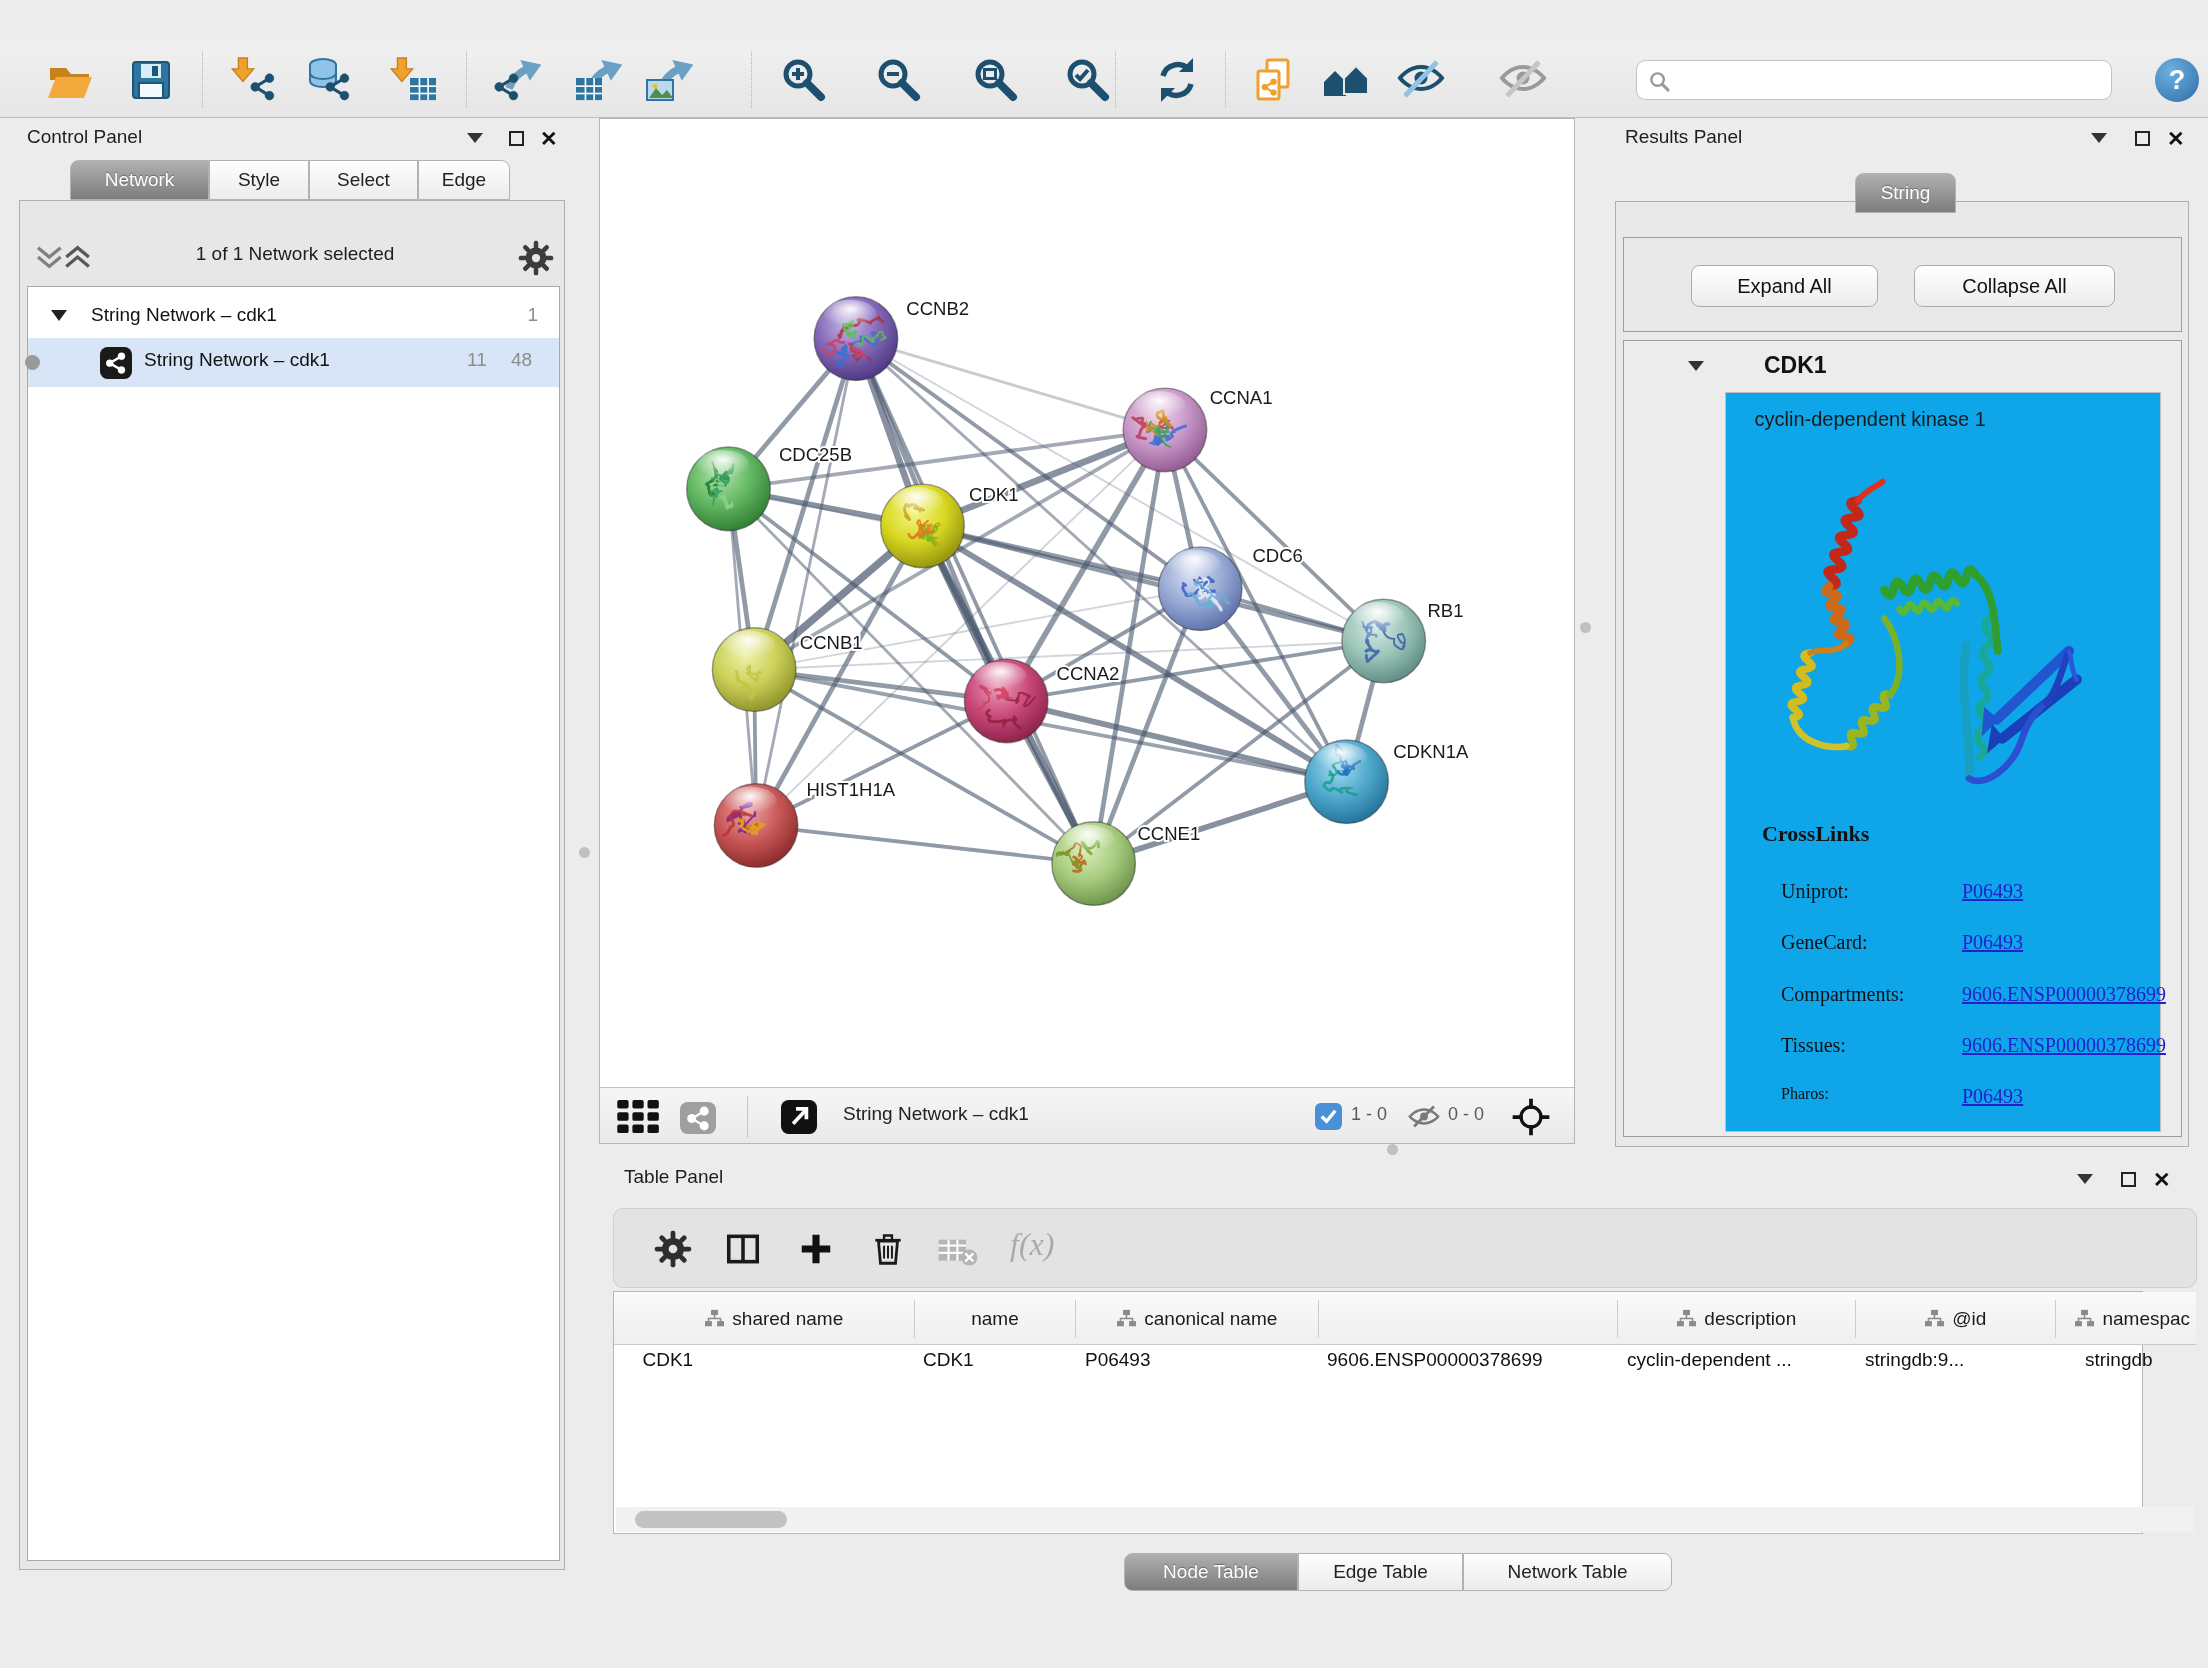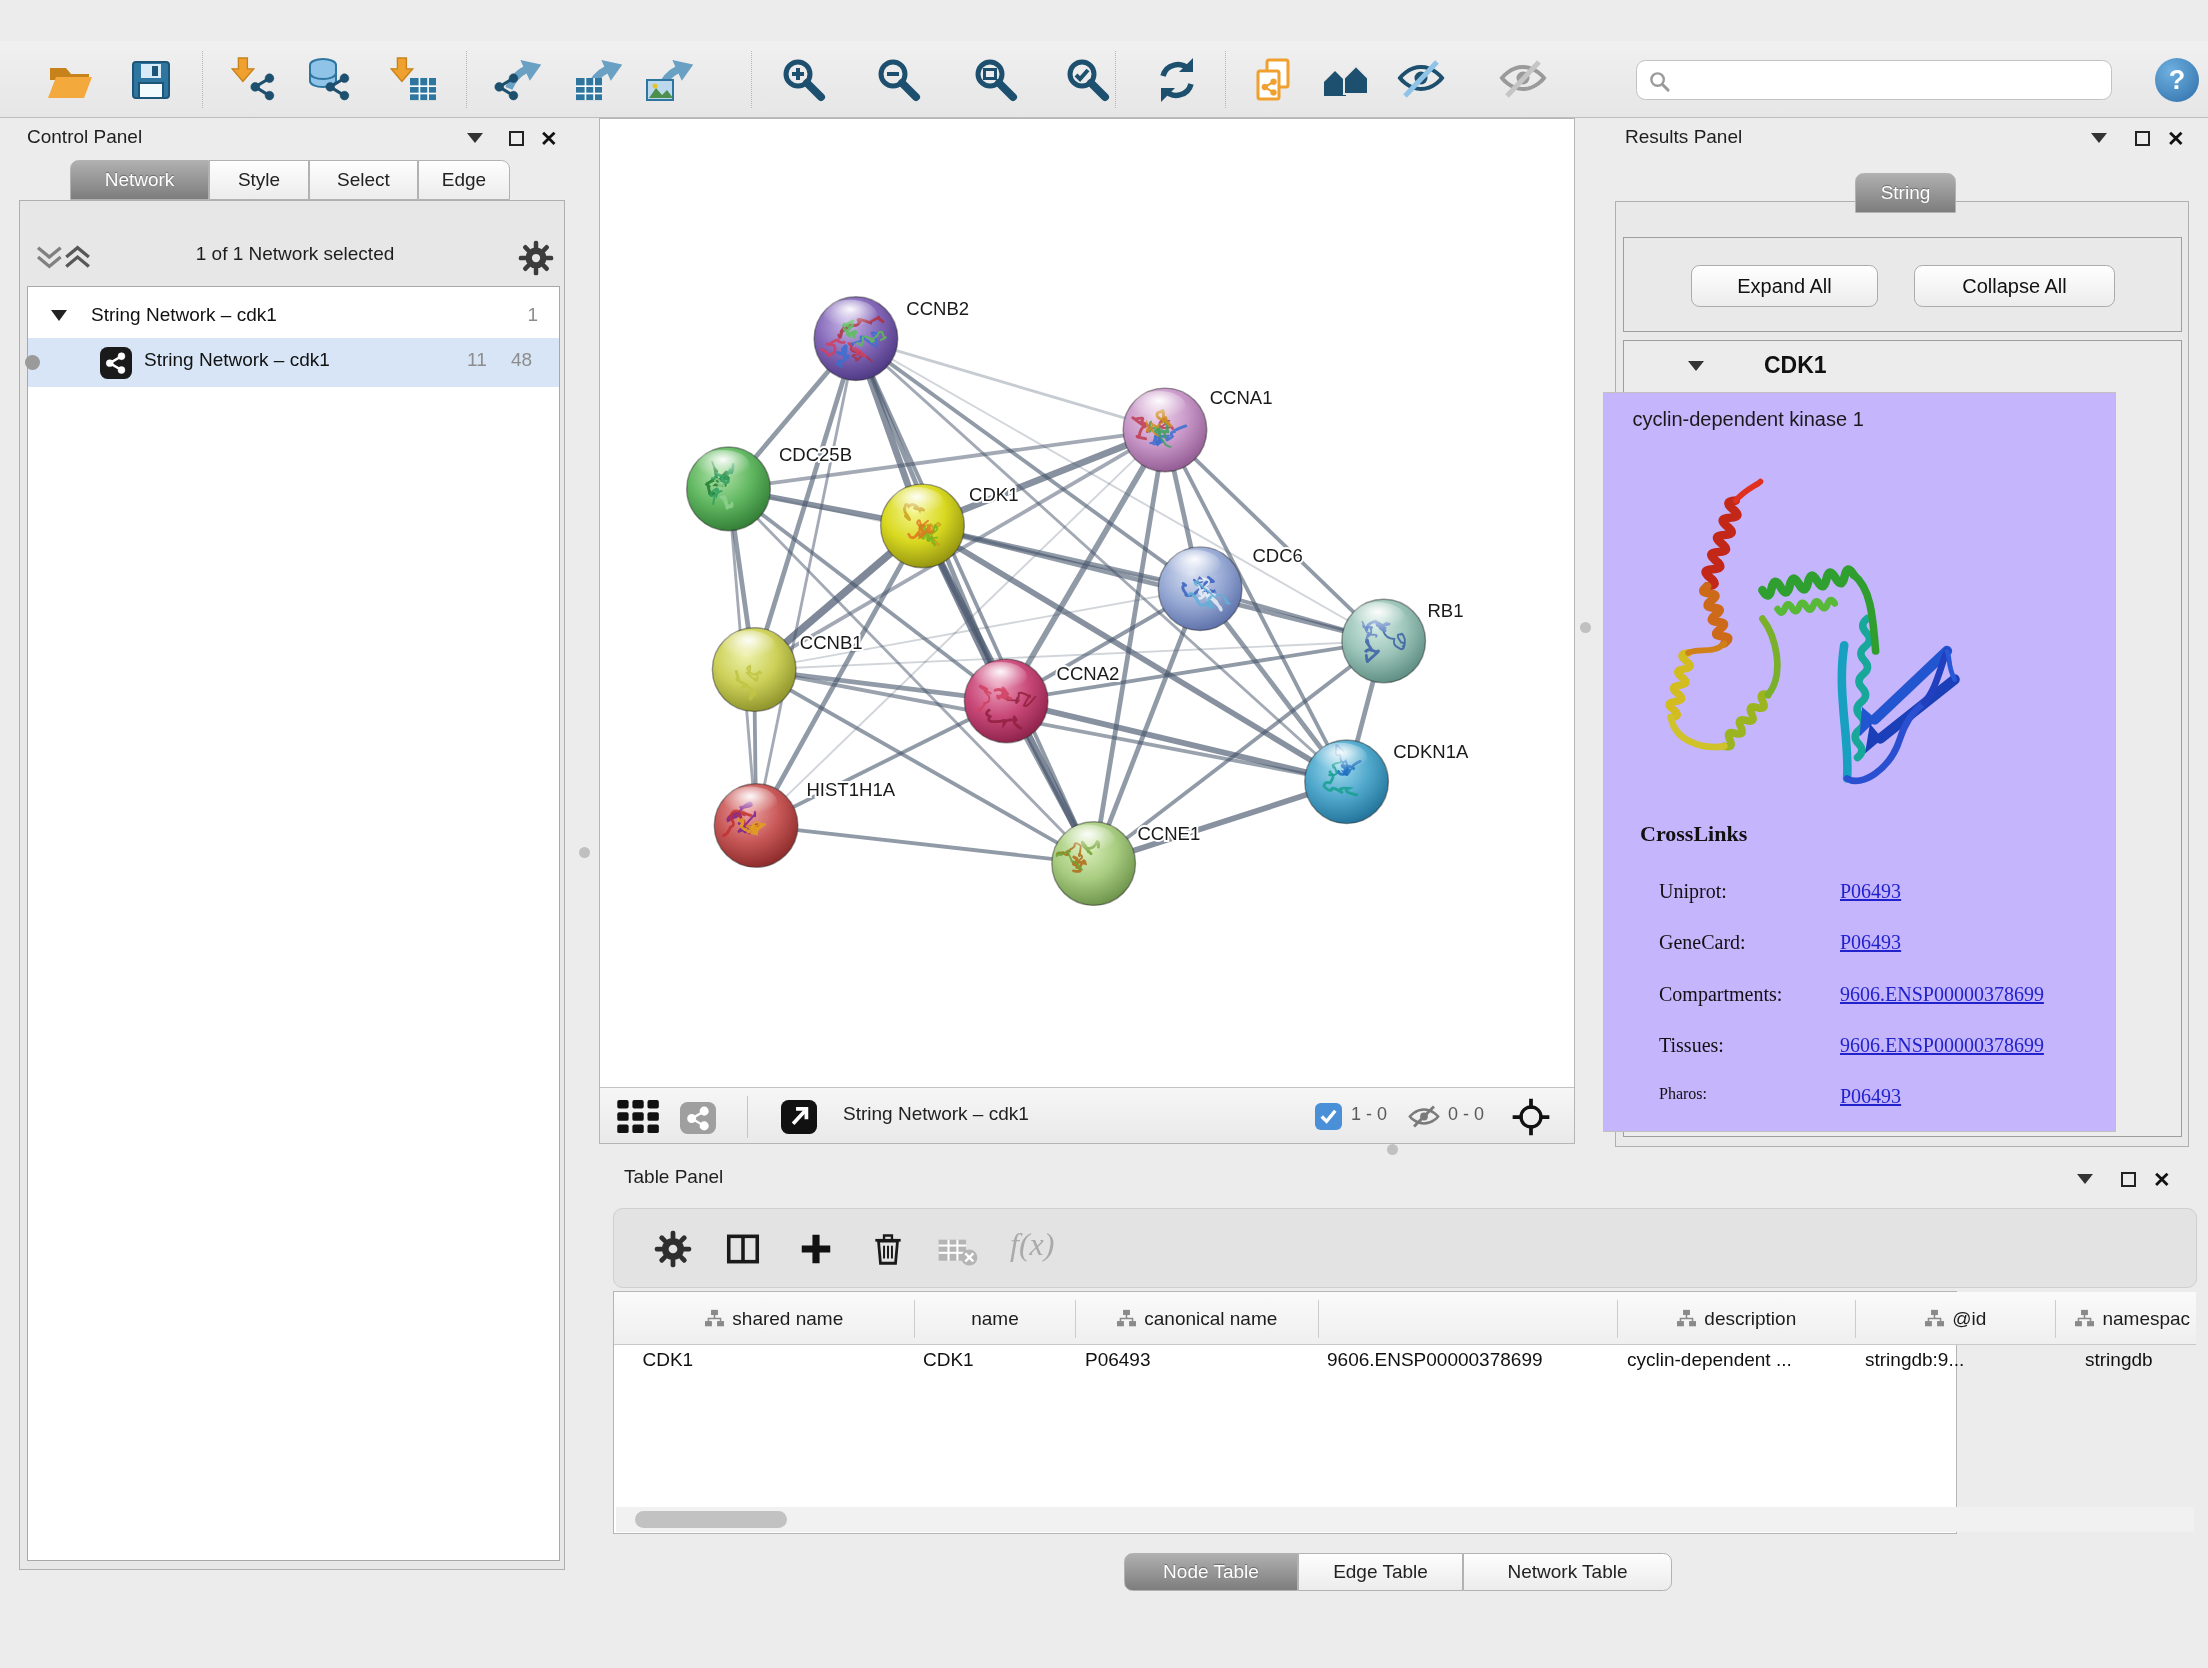--- a/index.html
+++ b/index.html
@@ -24,25 +24,25 @@
 .rtab{border-radius:8.6px 8.6px 0 0}
 #cp-box{left:19px;top:200px;width:546px;height:1370px;background:#e7e7e7;border:1px solid #b0b0b0}
 #cp-tree{left:27px;top:286px;width:533px;height:1275px;background:#fff;border:1px solid #a8a8a8}
 .gray-sm{color:#8d8d8d}
 #canvas{left:599px;top:118px;width:976px;height:1026px;background:#fff;border:1px solid #b5b5b5}
 #netbar{left:0px;bottom:0px;width:974px;height:56px;background:linear-gradient(#f6f6f6,#e9e9e9);border-top:1px solid #c2c2c2}
 #res-box{left:1615px;top:201px;width:574px;height:946px;background:#e9e9e9;border:1px solid #b0b0b0}
 #res-btnbox{left:1623px;top:237px;width:559px;height:95px;background:#e9e9e9;border:1px solid #9e9e9e}
 .btn{background:linear-gradient(#ffffff,#ececec);border:1px solid #ababab;border-radius:8.6px;display:flex;align-items:center;justify-content:center;font-size:20px;color:#111}
 #res-section{left:1623px;top:340px;width:559px;height:797px;background:#ececec;border:1px solid #9e9e9e}
-#res-inner{left:1603px;top:392px;width:513px;height:740px;background:#c4b5fd;border:1px solid #c0c0c0}
+#res-inner{left:1725px;top:392px;width:436px;height:740px;background:#0ea5e9;border:1px solid #c0c0c0}
 .serif{font-family:"Liberation Serif",serif}
 .link{color:#2222cc;text-decoration:underline;font-family:"Liberation Serif",serif}
 #tp-toolbar{left:613px;top:1208px;width:1584px;height:80px;background:#e3e3e3;border:1px solid #cfcfcf;border-radius:9.5px}
-#tp-table{left:613px;top:1291px;width:1344px;height:243px;background:#fff;border:1px solid #b5b5b5}
+#tp-table{left:613px;top:1291px;width:1530px;height:243px;background:#fff;border:1px solid #b5b5b5}
 #tp-header{left:0;top:0;width:1582px;height:53px;background:linear-gradient(#fafafa,#efefef);border-bottom:1px solid #c9c9c9}
 .th{position:absolute;top:0;height:53px;display:flex;align-items:center;justify-content:center;font-size:19px;color:#1c1c1c}
 .colsep{position:absolute;top:7.6px;height:38px;width:0;border-left:1px solid #cccccc}
 .td{position:absolute;top:57px;font-size:19px;color:#111}
 #statusbar{left:0;top:1600px;width:2208px;height:68px;background:#ececec;border-top:1.9px solid #c6c6c6}
 .sbtn{background:linear-gradient(#fdfdfd,#e8e8e8);border:1.4px solid #a8a8a8;display:flex;align-items:center;justify-content:center}
 text{font-family:"Liberation Sans",sans-serif}
 </style>
 </head>
 <body>

